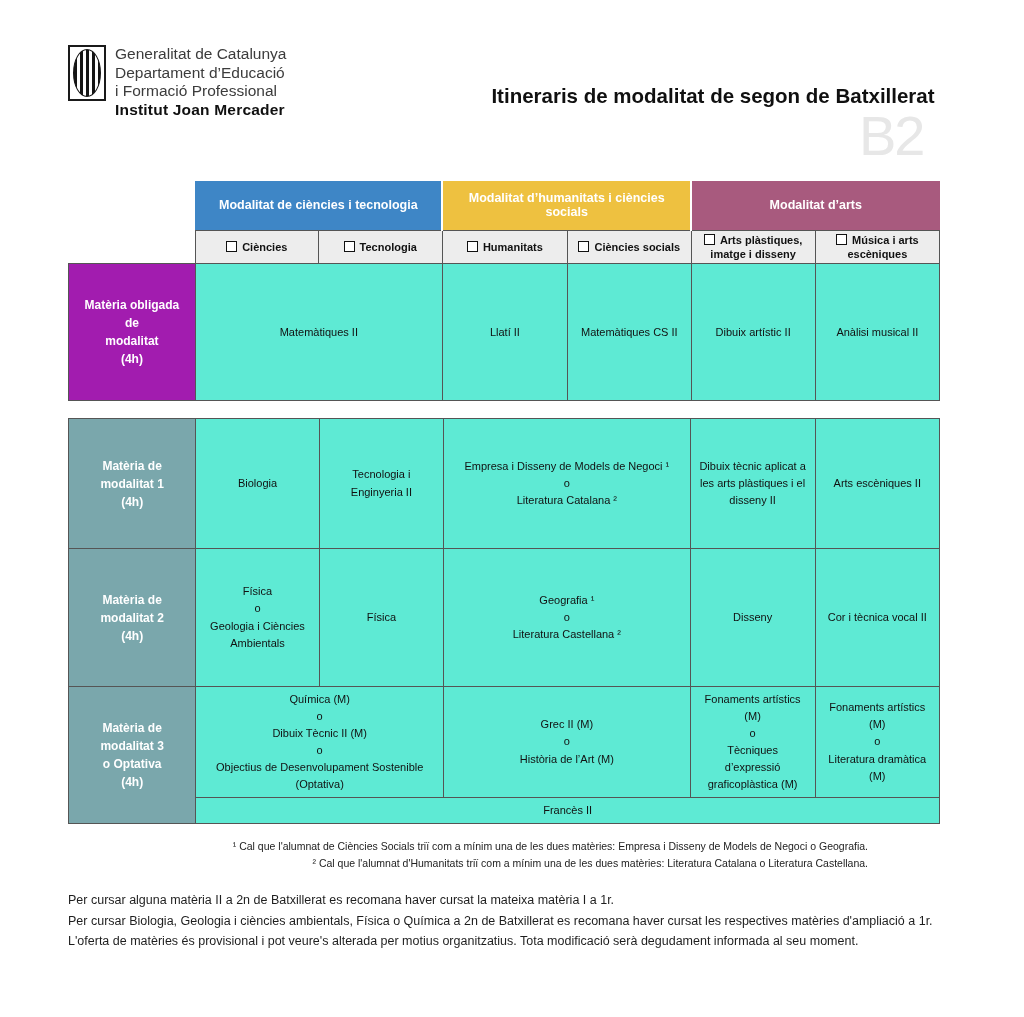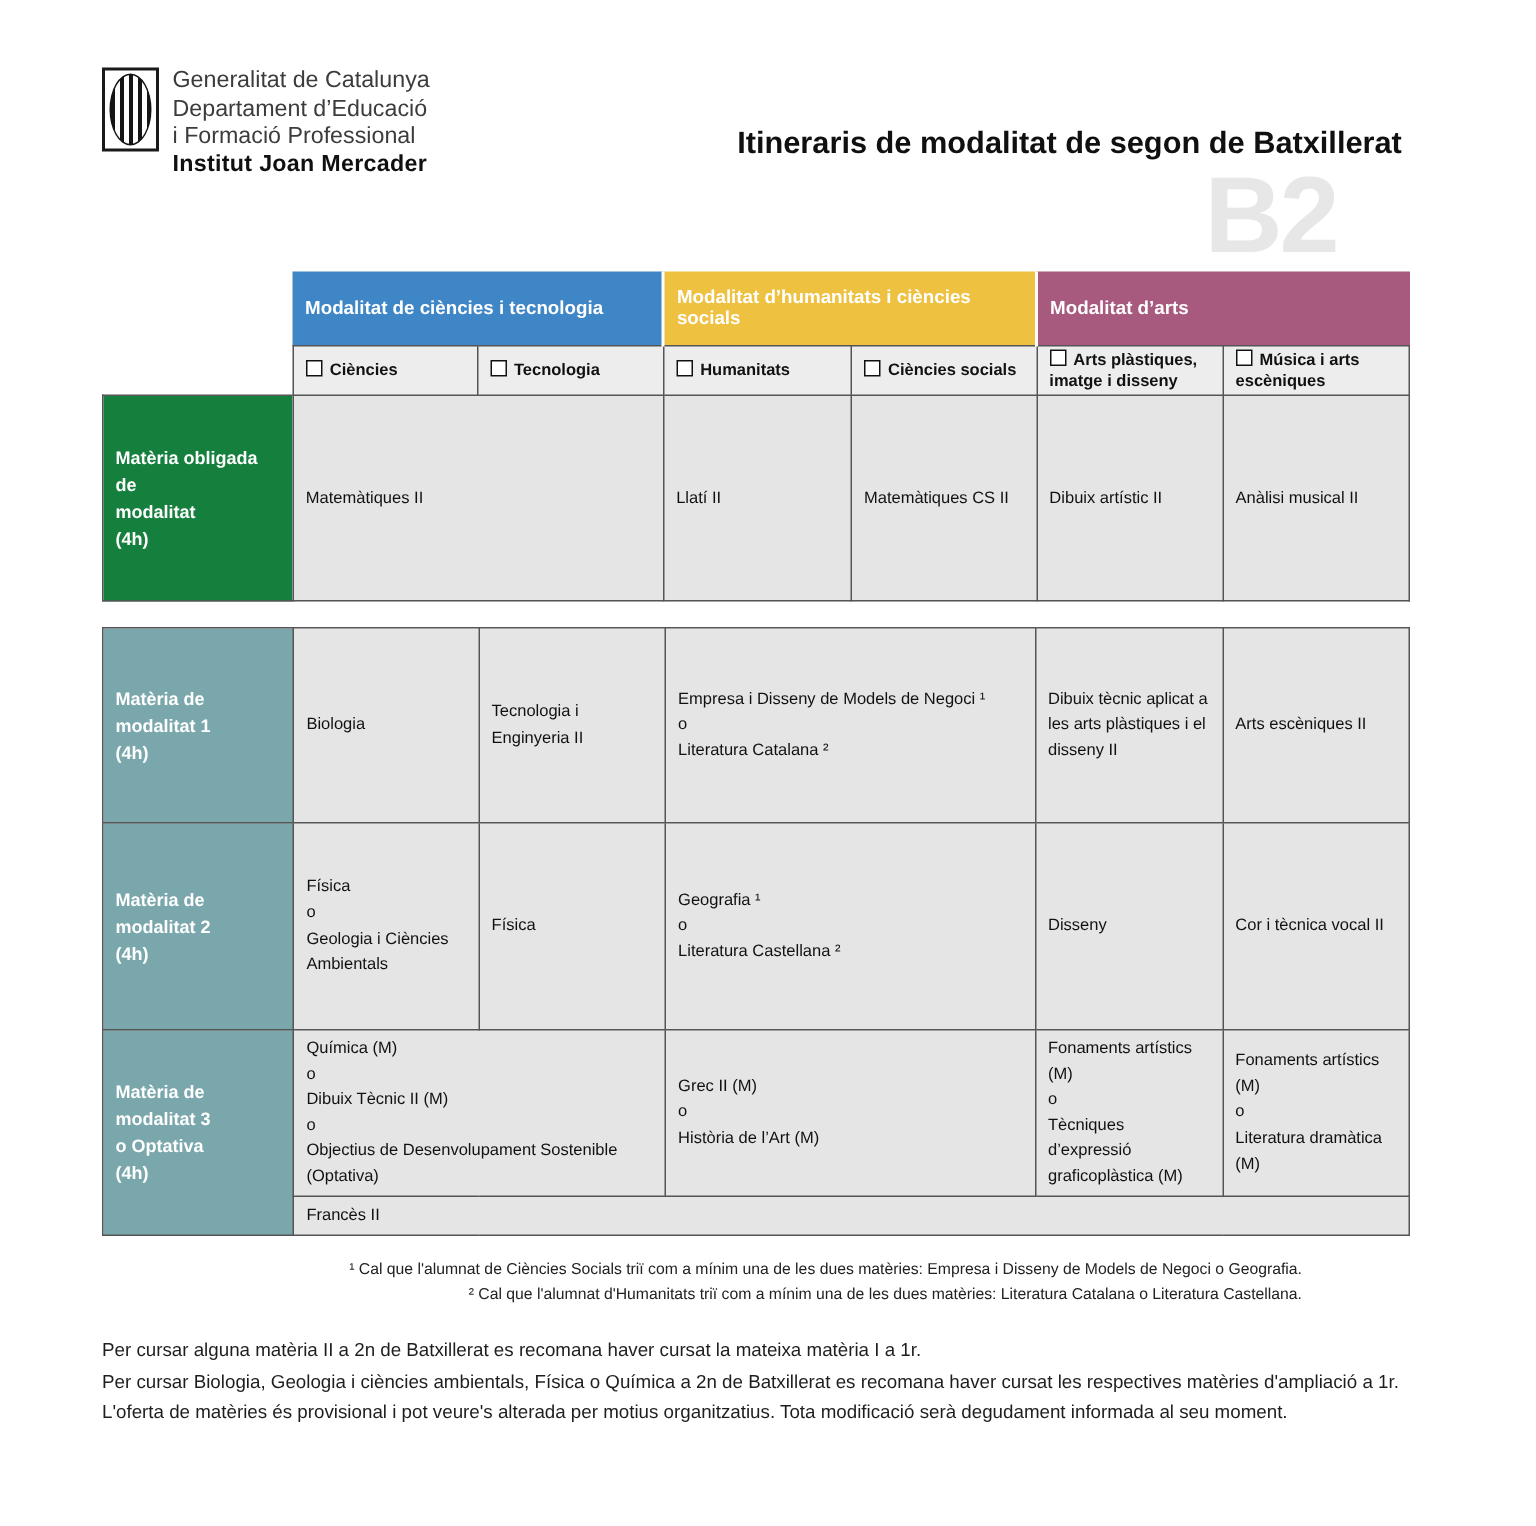--- a/index.html
+++ b/index.html
@@ -12,39 +12,39 @@
                background:repeating-linear-gradient(90deg,#141414 0 3px,#fdfdfd 3px 6px); border:1px solid #141414; }
   .brand-text { font-size:15.5px; line-height:18.5px; color:#3c3c3c; white-space:nowrap; }
   .brand-text .school { font-weight:bold; color:#101010; letter-spacing:0.2px; }
 
   .title { position:absolute; left:440px; top:73px; width:524px; margin:11px; font-size:20.5px; font-weight:bold;
            color:#101010; text-align:center; z-index:2; }
 
   .attention { position:absolute; left:665px; top:139px; width:200px; text-align:center; color:#B52025;
                font-weight:bold; font-size:13.5px; line-height:18px; z-index:2; }
 
-  .watermark { position:absolute; left:803px; top:108px; font-size:72px; font-weight:bold; color:#E7E7E7;
+  .watermark { position:absolute; left:859px; top:108px; font-size:56px; font-weight:normal; color:#E7E7E7;
                line-height:1; z-index:1; letter-spacing:-2px; }
 
   
   table { border-collapse:collapse; table-layout:fixed; position:absolute; z-index:2; }
   .tblA { left:68px; top:181px; }
   .tblB { left:68px; top:418px; }
-  td,th { vertical-align:middle; text-align:left; padding:2px 8px; box-sizing:border-box; margin:0; }
-  .cell { border:1px solid #555; background:#e5e5e5; font-size:11px; line-height:1.55; color:#111;
+  td,th { vertical-align:middle; text-align:center; padding:2px 8px; box-sizing:border-box; margin:0; }
+  .cell { border:1px solid #555; background:#5eead4; font-size:11px; line-height:1.55; color:#111;
           white-space:pre-line; font-weight:normal; }
   .sub  { border:1px solid #555; background:#EDEDED; font-size:11px; font-weight:bold; color:#111; height:33px; }
   .sub .sub-label { white-space:pre-line; line-height:1.3; }
   .spacer { border:none; background:transparent; }
   .mod  { color:#fff; font-weight:bold; font-size:12.5px; height:49px; border:none; }
   .mod-blue   { background:#3E86C6; }
   .mod-yellow { background:#EEC140; border-left:2px solid #fff;margin-top:44px; }
   .mod-maroon { background:#A85A7E; border-left:2px solid #fff; }
   .rowlabel { color:#fff; font-weight:bold; font-size:12px; line-height:1.5; white-space:pre-line; border:1px solid #555; }
-  .lbl-dark  { background:#15803d; }
+  .lbl-dark  { background:#a21caf; }
   .lbl-light { background:#7AA7AC; }
   .cb { display:inline-block; width:9px; height:9px; border:1.5px solid #111; margin-right:5px;
         vertical-align:-1px; background:#fff; }
 
   
   .footnotes { position:absolute; right:72px; top:838px; text-align:right; font-size:10.5px; line-height:17px;
                color:#222; z-index:2; }
   .notes { position:absolute; left:68px; top:890px; font-size:12.5px; line-height:20.5px; color:#1e1e1e;
            text-align:left; z-index:2; }
 </style>

